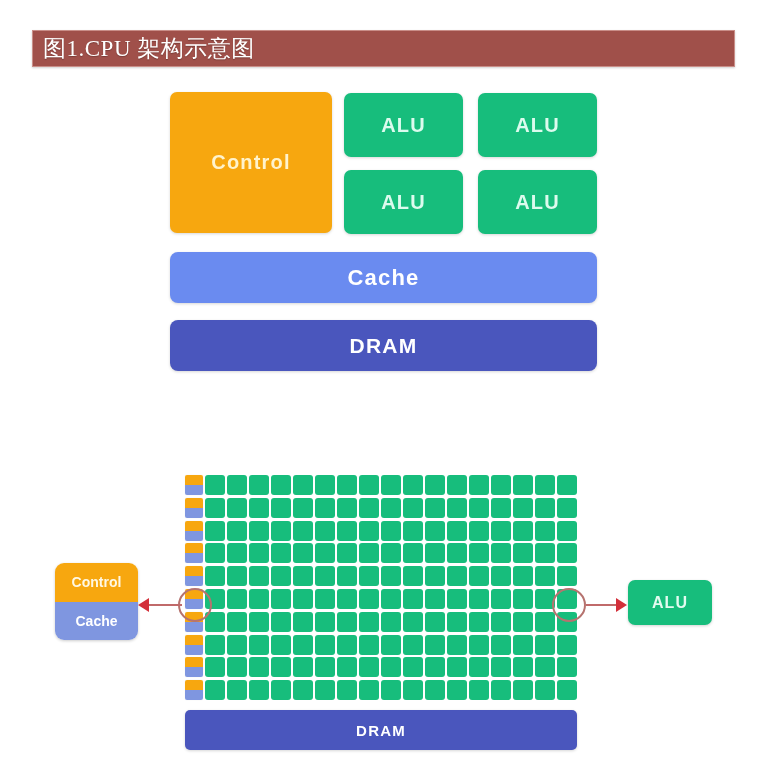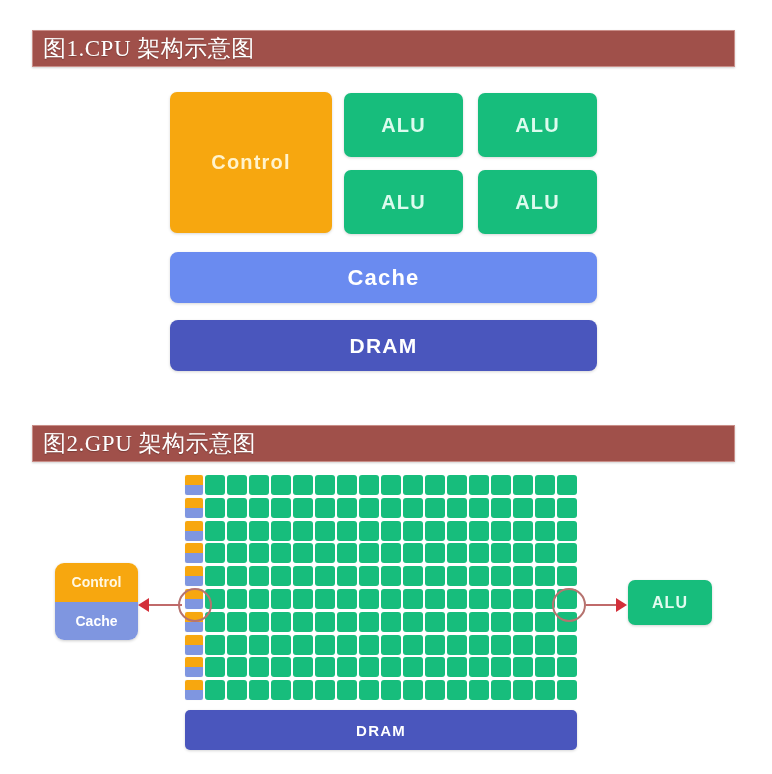--- a/index.html
+++ b/index.html
@@ -207,23 +207,20 @@
   </div>
 
   <div class="blk" id="cpu-cache">
     <span class="lbl">Cache</span>
   </div>
 
   <div class="blk" id="cpu-dram">
     <span class="lbl">DRAM</span>
   </div>
 
-  <div class="title-bar" id="title-gpu">
-    <span class="title-text">图2.GPU 架构示意图</span>
-  </div>
 
   <div id="gpu-grid">
       <div class="gpu-row" style="top: 0px;">
         <div class="gpu-ctrl-cell">
           <div class="top"></div>
           <div class="bot"></div>
         </div>
         <div class="gpu-core"></div>
         <div class="gpu-core"></div>
         <div class="gpu-core"></div>

